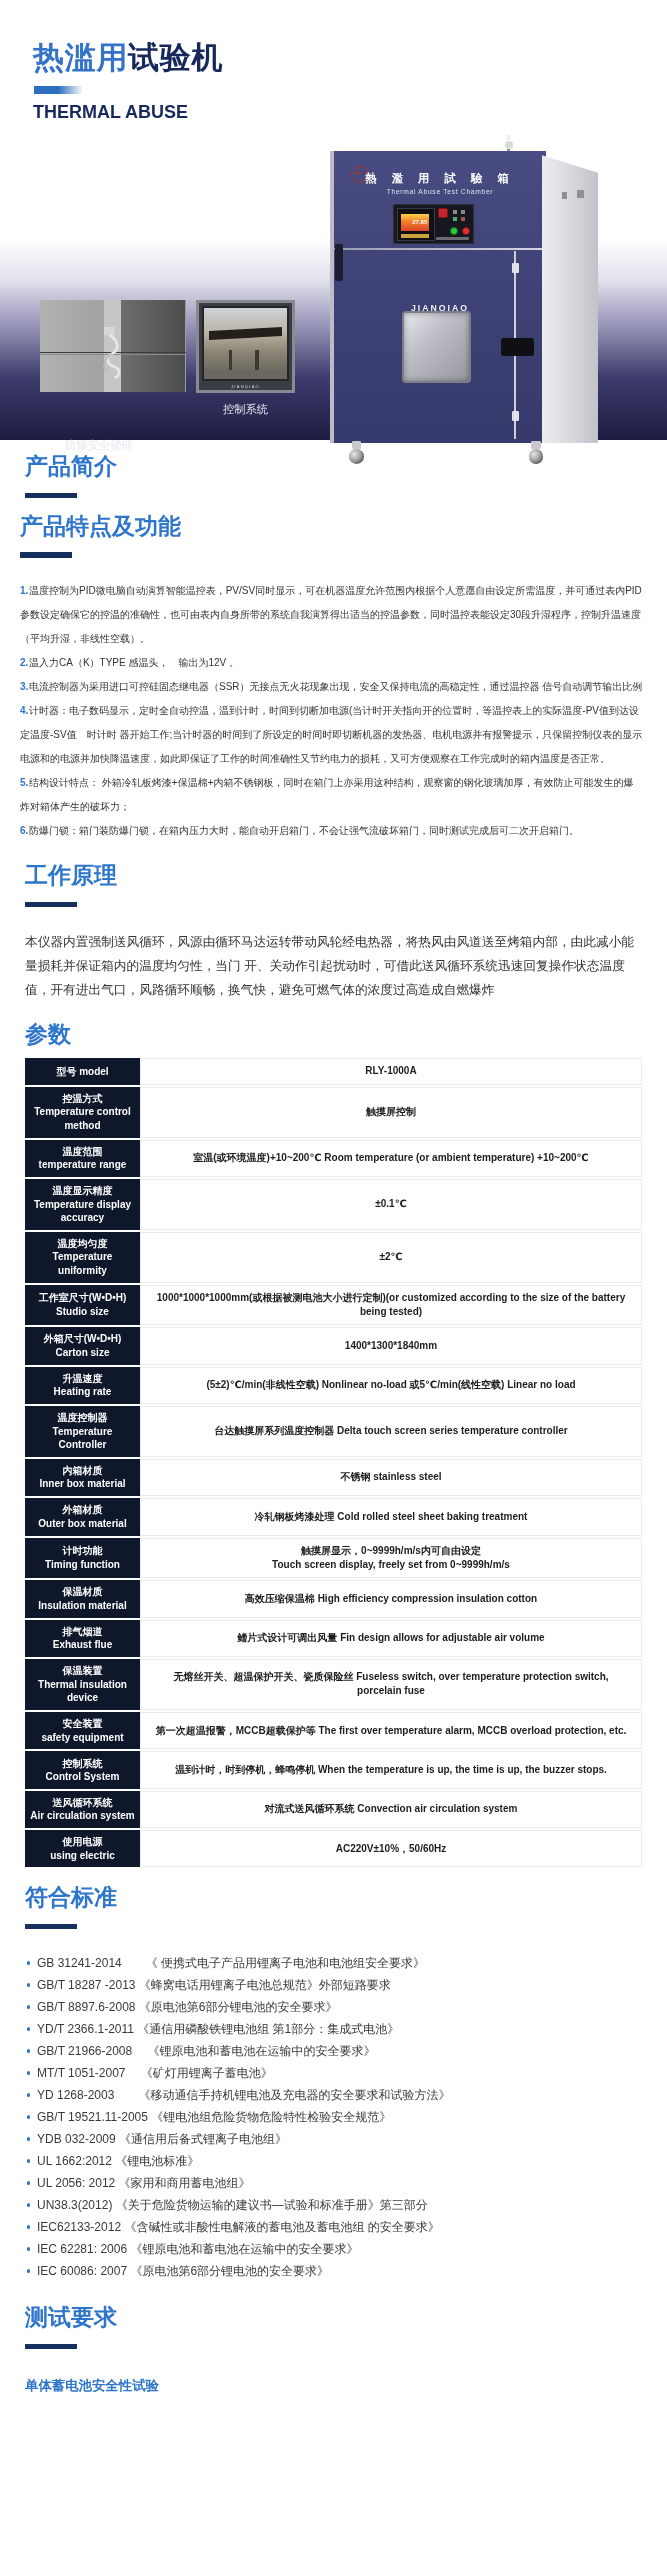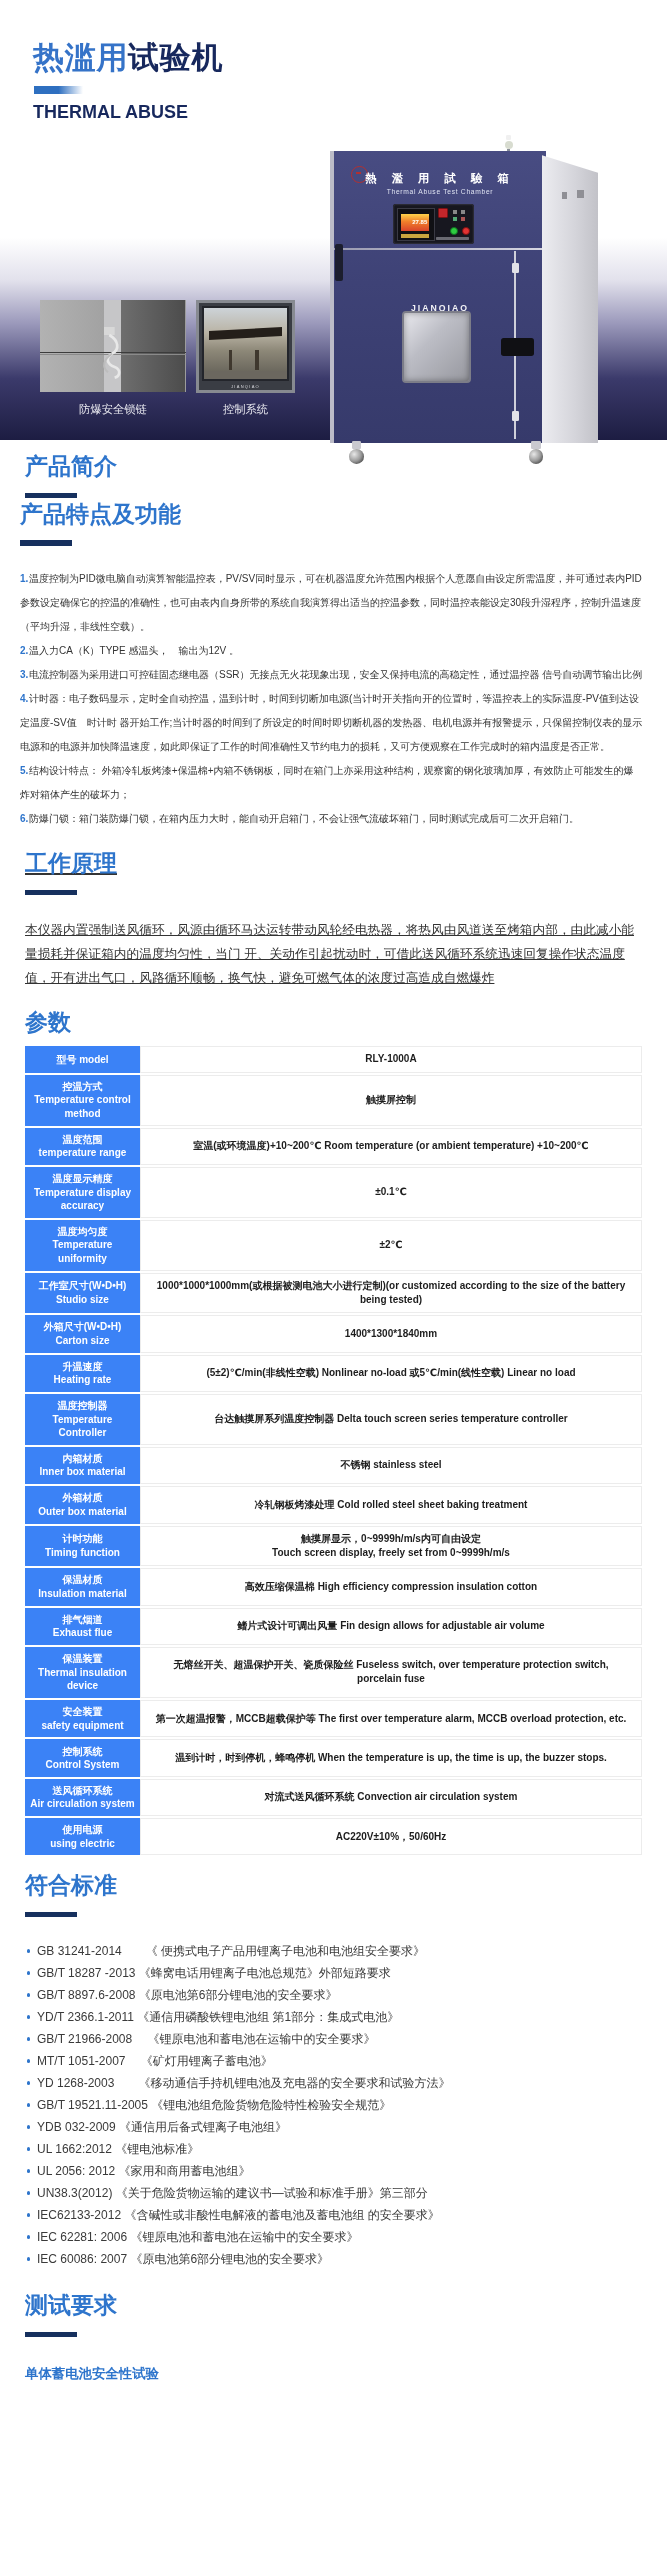--- a/index.html
+++ b/index.html
@@ -78,40 +78,40 @@
   .p1hook{position:absolute;left:52px;top:23px;}
   .inset2{left:196px;width:99px;height:93px;background:#3a3d44;border:3.3px solid #878a91;box-sizing:border-box;padding:3.3px;}
   .p2screen{position:relative;width:100%;height:75px;border:2px solid #23252b;box-sizing:border-box;
             background:linear-gradient(180deg,#cdd3d8 0%,#b9b3a4 35%,#8d8878 60%,#5f5c54 100%);overflow:hidden;}
   .p2roof{position:absolute;left:6%;top:30%;width:88%;height:9.3px;background:#241f1a;transform:skewY(-3deg);}
   .p2col1{position:absolute;left:30%;bottom:9.3px;width:3.3px;height:20px;background:#3f382e;}
   .p2col2{position:absolute;left:62%;bottom:9.3px;width:3.3px;height:20px;background:#3f382e;}
   .p2ground{position:absolute;left:0;bottom:0;width:100%;height:8px;background:#6b675f;}
   .p2brand{position:absolute;left:0;bottom:0.7px;width:100%;text-align:center;color:#d9dade;font-size:4px;letter-spacing:1.3px;}
   .inset-caption{position:absolute;top:269px;color:#e8e8ef;font-size:11.3px;text-align:center;}
-  .cap1{left:40px;width:146px;} .cap2{left:196px;width:99px;}
+  .cap1{left:26px;width:146px;margin-top:36px;} .cap2{left:196px;width:99px;}
 
   
   .section{padding:0 25px;}
   .section-title{font-size:23px;line-height:25px;font-weight:bold;color:#2e75cc;}
   .title-bar{width:52px;height:5.3px;background:#16305e;margin-top:13.4px;}
   .body-text{margin:21.4px 0 0 0;font-size:12.7px;line-height:24px;color:#333;}
   .indent2{text-indent:2em;}
 
   .sec-intro{margin-top:14.7px;}
-  .sec-features{margin-top:4px;padding-left:20px;}
+  .sec-features{margin-top:16px;padding-left:20px;}
   .feat-list{margin-top:21.4px;}
   .feat{margin:0;font-size:10px;line-height:24px;color:#333;}
   .feat .num{color:#2e75cc;font-weight:bold;margin-right:0.7px;}
-  .sec-principle{margin-top:20px;text-decoration:underline;}
+  .sec-principle{margin-top:20px;}
   .sec-principle .body-text{margin-top:23px;}
 
   .sec-params{margin-top:20px;}
   .params-table{margin-top:9.3px;width:617px;border-collapse:separate;border-spacing:0 2.7px;table-layout:fixed;}
-  .params-table th{width:107px;background:#3b82f6;color:#fff;font-weight:bold;font-size:10px;
+  .params-table th{width:107px;background:#0f172a;color:#fff;font-weight:bold;font-size:10px;
                    line-height:13.4px;text-align:center;vertical-align:middle;padding:5.3px 4px;}
   .params-table td{background:#fff;border:0.7px solid #ececec;color:#1d1d1d;font-weight:bold;font-size:10px;
                    line-height:14px;text-align:center;vertical-align:middle;padding:5.3px 10.7px;white-space:pre-line;}
   .params-table th .en{font-weight:bold;}
 
   .sec-standards{margin-top:16px;}
   .std-list{margin:23px 0 0 0;padding:0;list-style:none;}
   .std-list li{position:relative;margin:0;padding-left:12px;font-size:12px;line-height:22px;color:#3a3a3a;}
   .std-list .dot{position:absolute;left:2px;top:9.3px;width:3.3px;height:3.3px;border-radius:50%;background:#2e75cc;}
 

